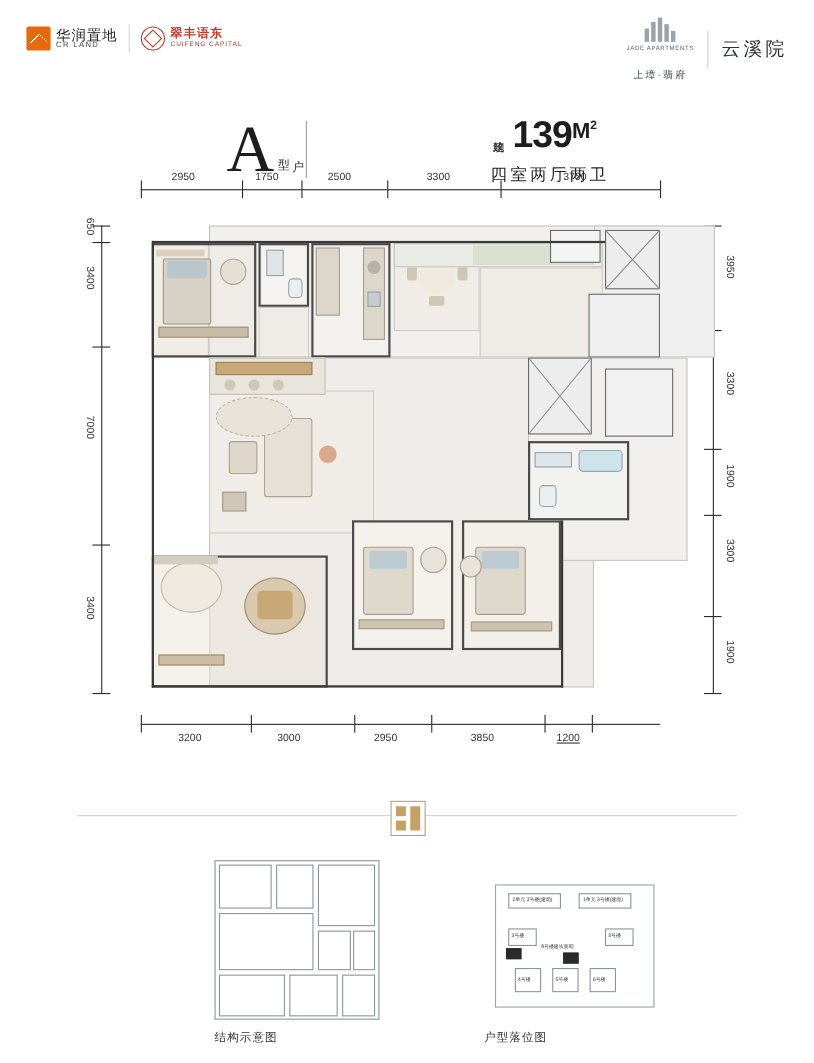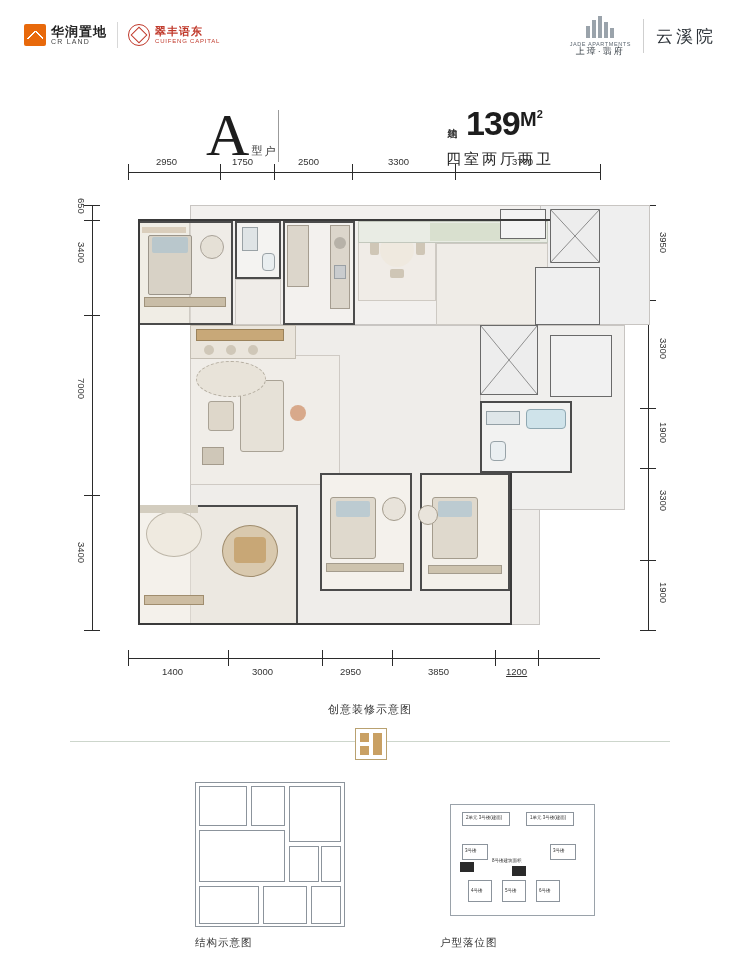--- a/index.html
+++ b/index.html
@@ -8,36 +8,36 @@
   
   .header{position:absolute;left:0;top:0;width:740px;height:62px;}
   .brand-left{position:absolute;left:24px;top:22px;display:flex;align-items:center;gap:10px;}
   .cr-logo{display:flex;align-items:center;gap:5px;}
   .cr-mark{width:22px;height:22px;background:#e8690b;position:relative;border-radius:2px;}
   .cr-mark:before{content:"";position:absolute;left:3px;top:7px;width:16px;height:8px;
      background:
        linear-gradient(135deg,transparent 48%,#fff 48%,#fff 58%,transparent 58%) 0 0/8px 8px no-repeat,
        linear-gradient(45deg,transparent 48%,#fff 48%,#fff 58%,transparent 58%) 8px 0/8px 8px no-repeat;}
   .cr-txt{line-height:1.05;}
-  .cr-cn{font-size:13px;font-weight:bold;color:#222;letter-spacing:1px;}
+  .cr-cn{font-size:13px;font-weight:normal;color:#222;letter-spacing:1px;}
   .cr-en{font-size:7px;color:#444;letter-spacing:1.2px;}
   .divider-v{width:1px;height:26px;background:#d8d8d8;}
   .cf-logo{display:flex;align-items:center;gap:5px;}
   .cf-mark{width:20px;height:20px;border:1.6px solid #c0392b;border-radius:50%;position:relative;}
   .cf-mark:after{content:"";position:absolute;left:4px;top:4px;width:10px;height:10px;border:1.4px solid #c0392b;transform:rotate(45deg);}
   .cf-txt{line-height:1.05;}
   .cf-cn{font-size:11px;font-weight:bold;color:#c0392b;letter-spacing:1px;}
   .cf-en{font-size:6px;color:#c0392b;letter-spacing:.8px;}
 
   .brand-right{position:absolute;right:24px;top:16px;display:flex;align-items:center;gap:12px;}
   .jade{display:flex;flex-direction:column;align-items:center;line-height:1.1;}
   .jade-bars{display:flex;align-items:flex-end;gap:2px;height:22px;margin-bottom:3px;}
   .jade-bars i{display:block;width:4px;background:#9aa3ab;}
   .jade-en{font-size:5.5px;letter-spacing:.6px;color:#5d6771;}
-  .jade-cn{font-size:9px;letter-spacing:2px;color:#3a4249;margin-top:0;}
+  .jade-cn{font-size:9px;letter-spacing:2px;color:#3a4249;margin-top:17px;}
   .divider-v2{width:1px;height:34px;background:#cfcfcf;}
   .proj-cn{font-size:17px;letter-spacing:3px;color:#2c3238;}
 
   
   .title-row{position:absolute;left:0;top:58px;width:740px;height:78px;}
   .t-a{position:absolute;left:206px;top:52px;font-size:60px;line-height:50px;font-family:"Liberation Serif","DejaVu Serif",serif;color:#1d1d1d;}
   .t-huxing{position:absolute;left:250px;top:78px;font-size:11px;line-height:13px;letter-spacing:1px;color:#333;writing-mode:vertical-rl;}
   .t-bar{position:absolute;left:278px;top:52px;width:1px;height:52px;background:#9b9b9b;}
   .t-name{position:absolute;left:300px;top:48px;font-size:42px;letter-spacing:10px;color:#1d1d1d;font-family:"Liberation Serif","DejaVu Serif",serif;}
   .t-jian{position:absolute;left:446px;top:62px;font-size:10px;line-height:12px;color:#333;writing-mode:vertical-rl;}
@@ -167,21 +167,21 @@
   <div class="dimtxt vtxt" style="left:588px;top:340px;">3300</div>
   <div class="dimtxt vtxt" style="left:588px;top:432px;">1900</div>
 
   <div class="dimline" style="left:58px;top:508px;width:472px;height:1px;"></div>
   <div class="tick" style="left:58px;top:500px;width:1px;height:16px;"></div>
   <div class="tick" style="left:158px;top:500px;width:1px;height:16px;"></div>
   <div class="tick" style="left:252px;top:500px;width:1px;height:16px;"></div>
   <div class="tick" style="left:322px;top:500px;width:1px;height:16px;"></div>
   <div class="tick" style="left:425px;top:500px;width:1px;height:16px;"></div>
   <div class="tick" style="left:468px;top:500px;width:1px;height:16px;"></div>
-  <div class="dimtxt" style="left:92px;top:516px;">1400</div>
+  <div class="dimtxt" style="left:92px;top:516px;">3200</div>
   <div class="dimtxt" style="left:182px;top:516px;">3000</div>
   <div class="dimtxt" style="left:270px;top:516px;">2950</div>
   <div class="dimtxt" style="left:358px;top:516px;">3850</div>
   <div class="dimtxt" style="left:436px;top:516px;text-decoration:underline;">1200</div>
 
   <div class="fp">
 
     <div class="room" style="left:60px;top:0px;width:410px;height:120px;background:#f2f0ee;border:1px solid #c8c5c2;"></div>
     <div class="room" style="left:410px;top:0px;width:110px;height:120px;background:#efefef;border:1px solid #c8c5c2;"></div>
     <div class="room" style="left:60px;top:120px;width:350px;height:300px;background:#efedea;border:1px solid #c8c5c2;"></div>
@@ -275,21 +275,20 @@
     <div class="furn" style="left:360px;top:236px;width:16px;height:20px;background:#eaeff1;border:1px solid #98a3a8;border-radius:4px;"></div>
 
     <div class="room" style="left:420px;top:130px;width:62px;height:62px;border:1.5px solid #6a6a6a;background:#f1f1f1;"></div>
 
     <div class="wall" style="left:8px;top:14px;width:412px;height:2px;"></div>
     <div class="wall" style="left:8px;top:14px;width:2px;height:406px;"></div>
     <div class="wall" style="left:8px;top:418px;width:374px;height:2px;"></div>
     <div class="wall" style="left:380px;top:268px;width:2px;height:152px;"></div>
   </div>
 
-  <div class="caption" style="left:-70px;top:552px;">创意装修示意图</div>
 </div>
 
 <div class="sep"></div>
 <div class="sep-ic">
   <i style="left:4px;top:4px;width:9px;height:9px;"></i>
   <i style="left:17px;top:4px;width:9px;height:22px;"></i>
   <i style="left:4px;top:17px;width:9px;height:9px;"></i>
 </div>
 
 <div class="struct">

